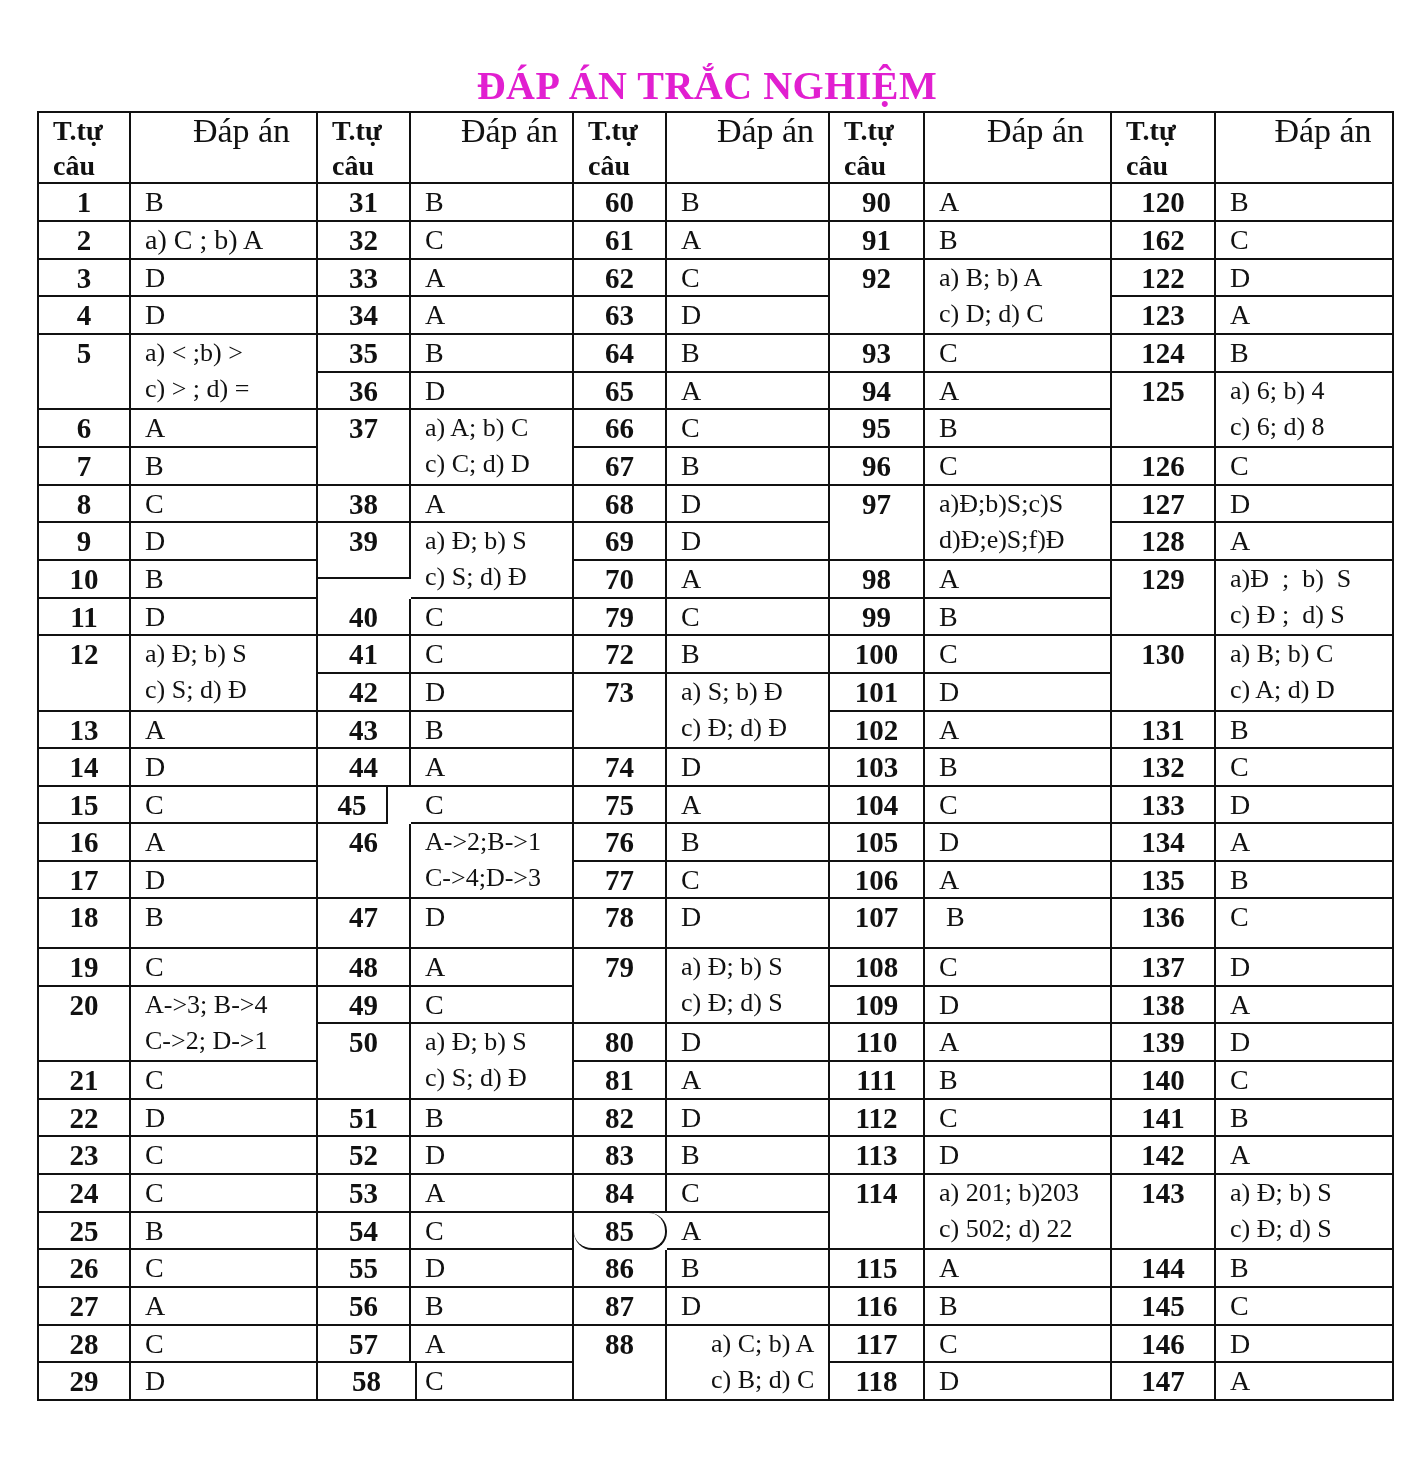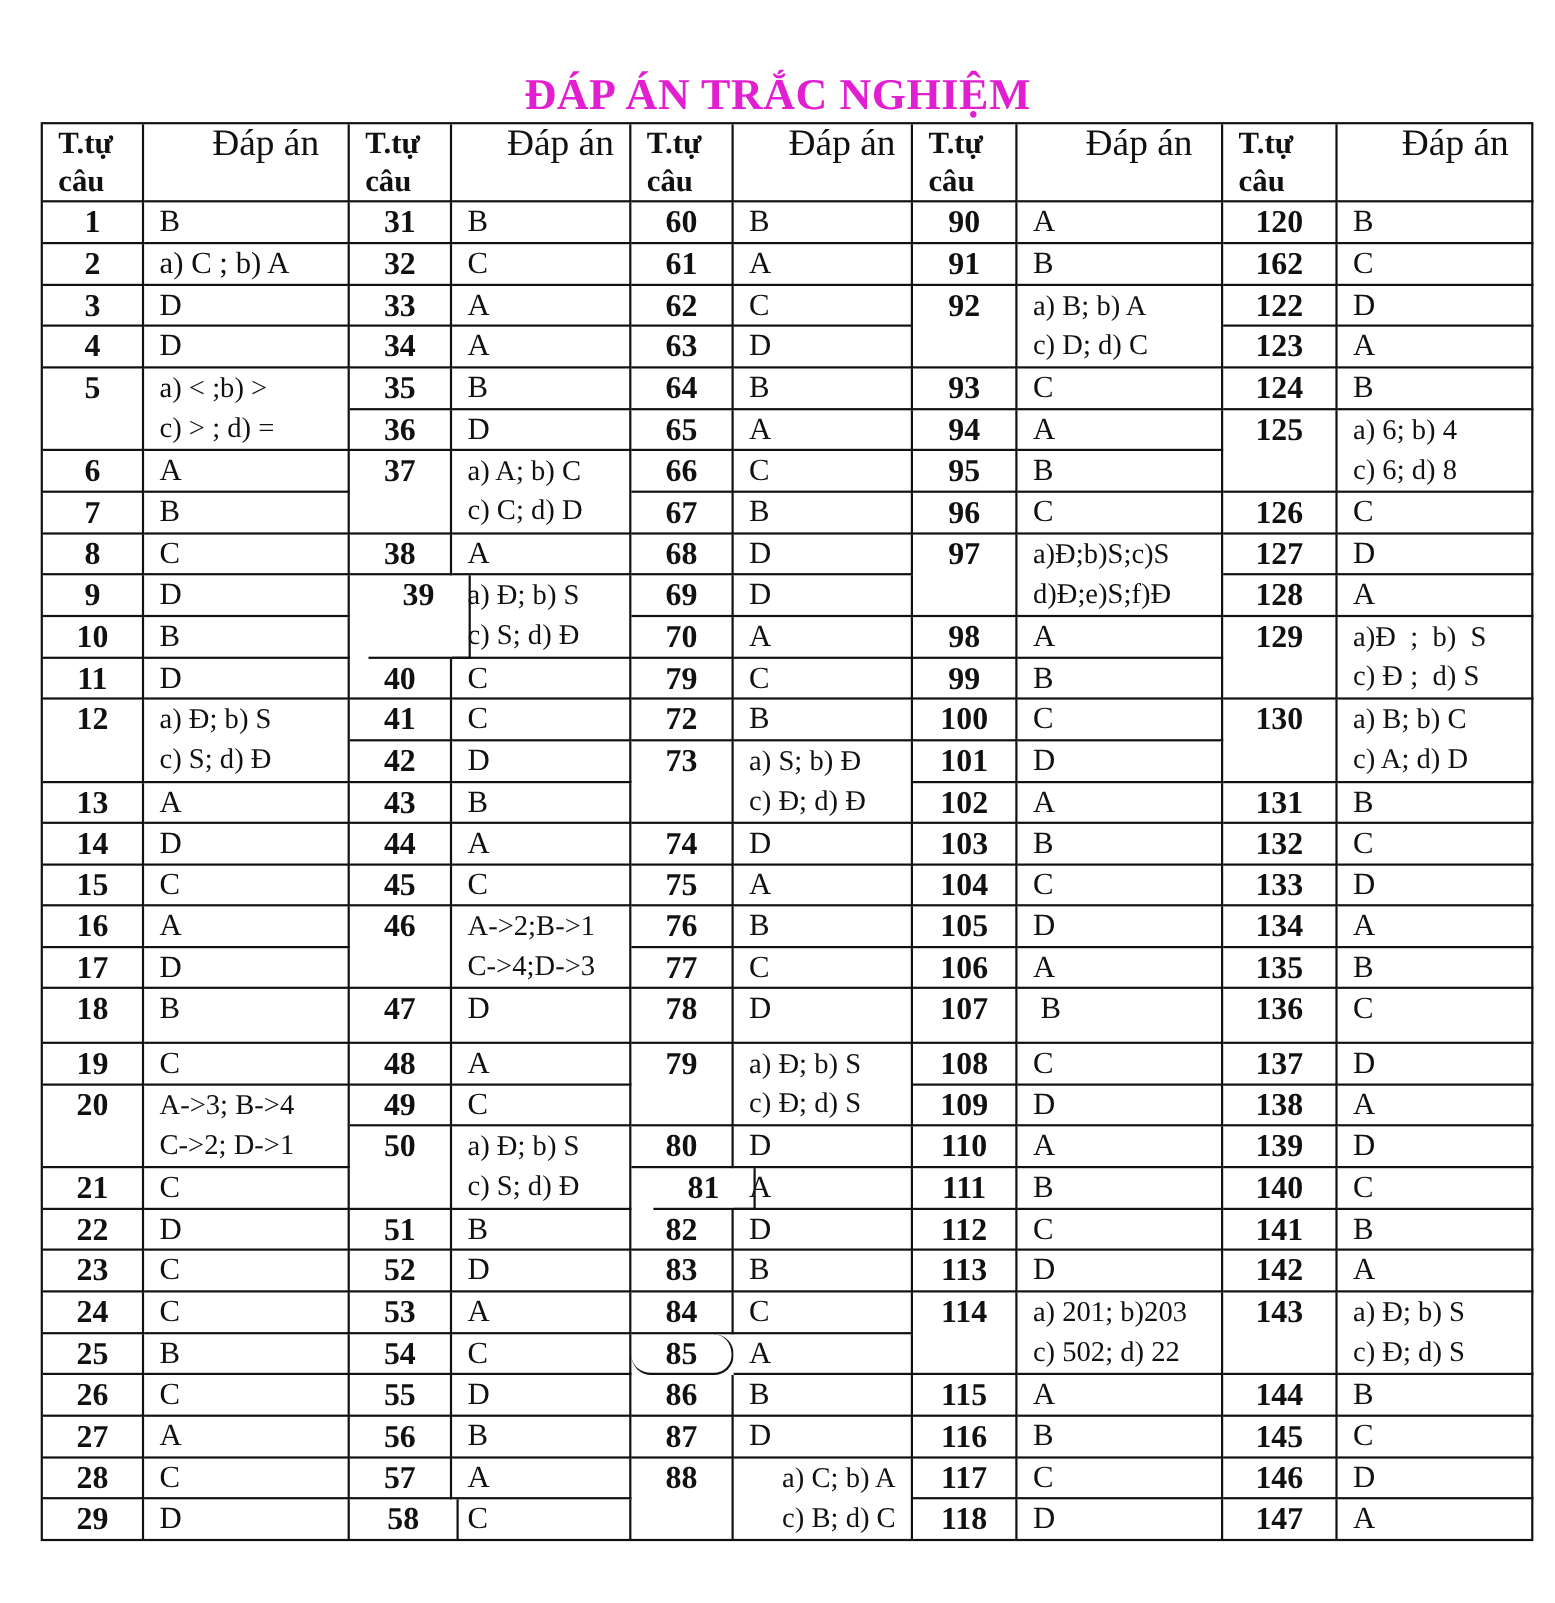--- a/index.html
+++ b/index.html
@@ -96,34 +96,34 @@
     <div class="cell ans" style="left: 372px; top: 184px; width: 163px; height: 38px;">A</div>
     <div class="cell num" style="left: 279px; top: 222px; width: 93px; height: 38px;">35</div>
     <div class="cell ans" style="left: 372px; top: 222px; width: 163px; height: 38px;">B</div>
     <div class="cell num" style="left: 279px; top: 260px; width: 93px; height: 37px;">36</div>
     <div class="cell ans" style="left: 372px; top: 260px; width: 163px; height: 37px;">D</div>
     <div class="cell num" style="left: 279px; top: 297px; width: 93px; height: 76px;">37</div>
     <div class="cell ans small" style="left: 372px; top: 297px; width: 163px; height: 76px;">a) A; b) C
 c) C; d) D</div>
     <div class="cell num" style="left: 279px; top: 373px; width: 93px; height: 37px;">38</div>
     <div class="cell ans" style="left: 372px; top: 373px; width: 163px; height: 37px;">A</div>
-    <div class="cell num" style="left: 279px; top: 410px; width: 93px; height: 76px; margin-left: 17px;">39</div>
+    <div class="cell num" style="left: 279px; top: 410px; width: 93px; height: 56px;">39</div>
     <div class="cell ans small" style="left: 372px; top: 410px; width: 163px; height: 76px;">a) Đ; b) S
 c) S; d) Đ</div>
     <div class="cell num" style="left: 279px; top: 486px; width: 93px; height: 37px;">40</div>
     <div class="cell ans" style="left: 372px; top: 486px; width: 163px; height: 37px;">C</div>
     <div class="cell num" style="left: 279px; top: 523px; width: 93px; height: 38px;">41</div>
     <div class="cell ans" style="left: 372px; top: 523px; width: 163px; height: 38px;">C</div>
     <div class="cell num" style="left: 279px; top: 561px; width: 93px; height: 38px;">42</div>
     <div class="cell ans" style="left: 372px; top: 561px; width: 163px; height: 38px;">D</div>
     <div class="cell num" style="left: 279px; top: 599px; width: 93px; height: 37px;">43</div>
     <div class="cell ans" style="left: 372px; top: 599px; width: 163px; height: 37px;">B</div>
     <div class="cell num" style="left: 279px; top: 636px; width: 93px; height: 38px;">44</div>
     <div class="cell ans" style="left: 372px; top: 636px; width: 163px; height: 38px;">A</div>
-    <div class="cell num" style="left: 279px; top: 674px; width: 93px; height: 37px;">45</div>
+    <div class="cell num" style="left: 279px; top: 674px; width: 70px; height: 37px;">45</div>
     <div class="cell ans" style="left: 372px; top: 674px; width: 163px; height: 37px;">C</div>
     <div class="cell num" style="left: 279px; top: 711px; width: 93px; height: 75px;">46</div>
     <div class="cell ans small" style="left: 372px; top: 711px; width: 163px; height: 75px;">A-&gt;2;B-&gt;1
 C-&gt;4;D-&gt;3</div>
     <div class="cell num" style="left: 279px; top: 786px; width: 93px; height: 50px;">47</div>
     <div class="cell ans" style="left: 372px; top: 786px; width: 163px; height: 50px;">D</div>
     <div class="cell num" style="left: 279px; top: 836px; width: 93px; height: 38px;">48</div>
     <div class="cell ans" style="left: 372px; top: 836px; width: 163px; height: 38px;">A</div>
     <div class="cell num" style="left: 279px; top: 874px; width: 93px; height: 37px;">49</div>
     <div class="cell ans" style="left: 372px; top: 874px; width: 163px; height: 37px;">C</div>
@@ -186,21 +186,21 @@
     <div class="cell ans" style="left: 628px; top: 711px; width: 163px; height: 38px;">B</div>
     <div class="cell num" style="left: 535px; top: 749px; width: 93px; height: 37px;">77</div>
     <div class="cell ans" style="left: 628px; top: 749px; width: 163px; height: 37px;">C</div>
     <div class="cell num" style="left: 535px; top: 786px; width: 93px; height: 50px;">78</div>
     <div class="cell ans" style="left: 628px; top: 786px; width: 163px; height: 50px;">D</div>
     <div class="cell num" style="left: 535px; top: 836px; width: 93px; height: 75px;">79</div>
     <div class="cell ans small" style="left: 628px; top: 836px; width: 163px; height: 75px;">a) Đ; b) S
 c) Đ; d) S</div>
     <div class="cell num" style="left: 535px; top: 911px; width: 93px; height: 38px;">80</div>
     <div class="cell ans" style="left: 628px; top: 911px; width: 163px; height: 38px;">D</div>
-    <div class="cell num" style="left: 535px; top: 949px; width: 93px; height: 38px; margin-left: 20px;">81</div>
+    <div class="cell num" style="left: 535px; top: 949px; width: 93px; height: 38px;">81</div>
     <div class="cell ans" style="left: 628px; top: 949px; width: 163px; height: 38px;">A</div>
     <div class="cell num" style="left: 535px; top: 987px; width: 93px; height: 37px;">82</div>
     <div class="cell ans" style="left: 628px; top: 987px; width: 163px; height: 37px;">D</div>
     <div class="cell num" style="left: 535px; top: 1024px; width: 93px; height: 38px;">83</div>
     <div class="cell ans" style="left: 628px; top: 1024px; width: 163px; height: 38px;">B</div>
     <div class="cell num" style="left: 535px; top: 1062px; width: 93px; height: 38px;">84</div>
     <div class="cell ans" style="left: 628px; top: 1062px; width: 163px; height: 38px;">C</div>
     <div class="cell num" style="left: 535px; top: 1100px; width: 93px; height: 37px; border-radius: 18px;">85</div>
     <div class="cell ans" style="left: 628px; top: 1100px; width: 163px; height: 37px;">A</div>
     <div class="cell num" style="left: 535px; top: 1137px; width: 93px; height: 38px;">86</div>

